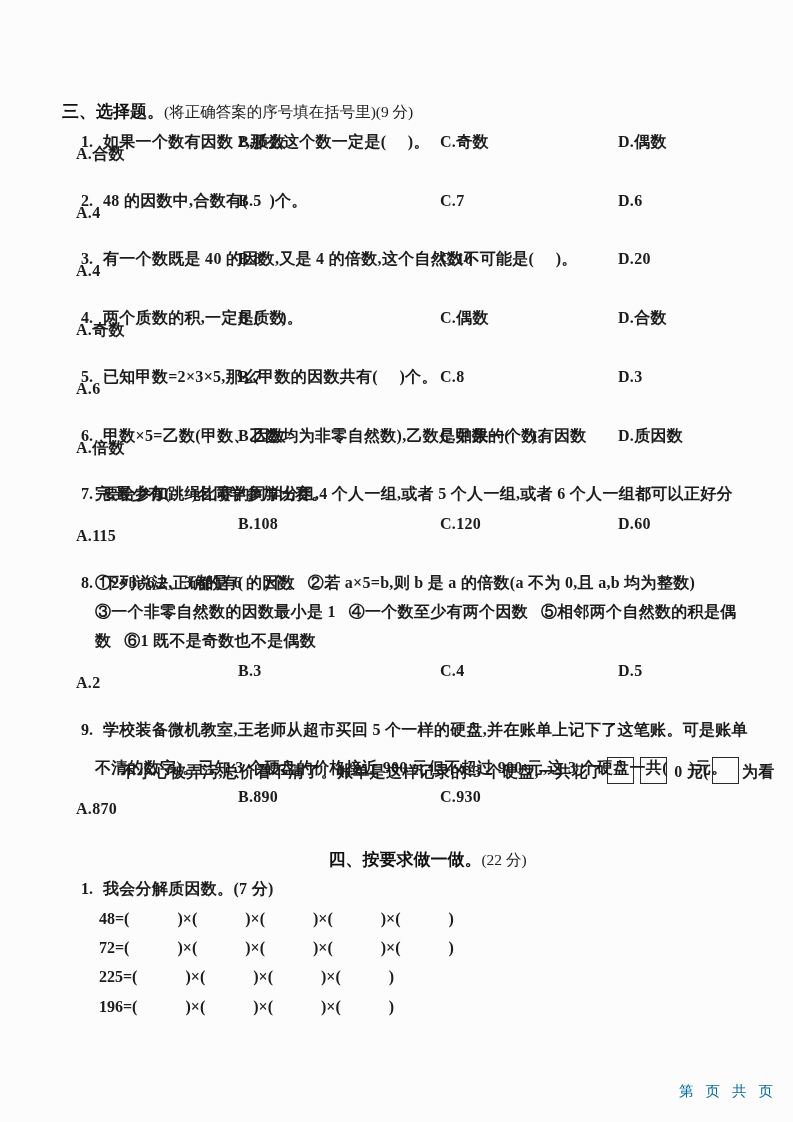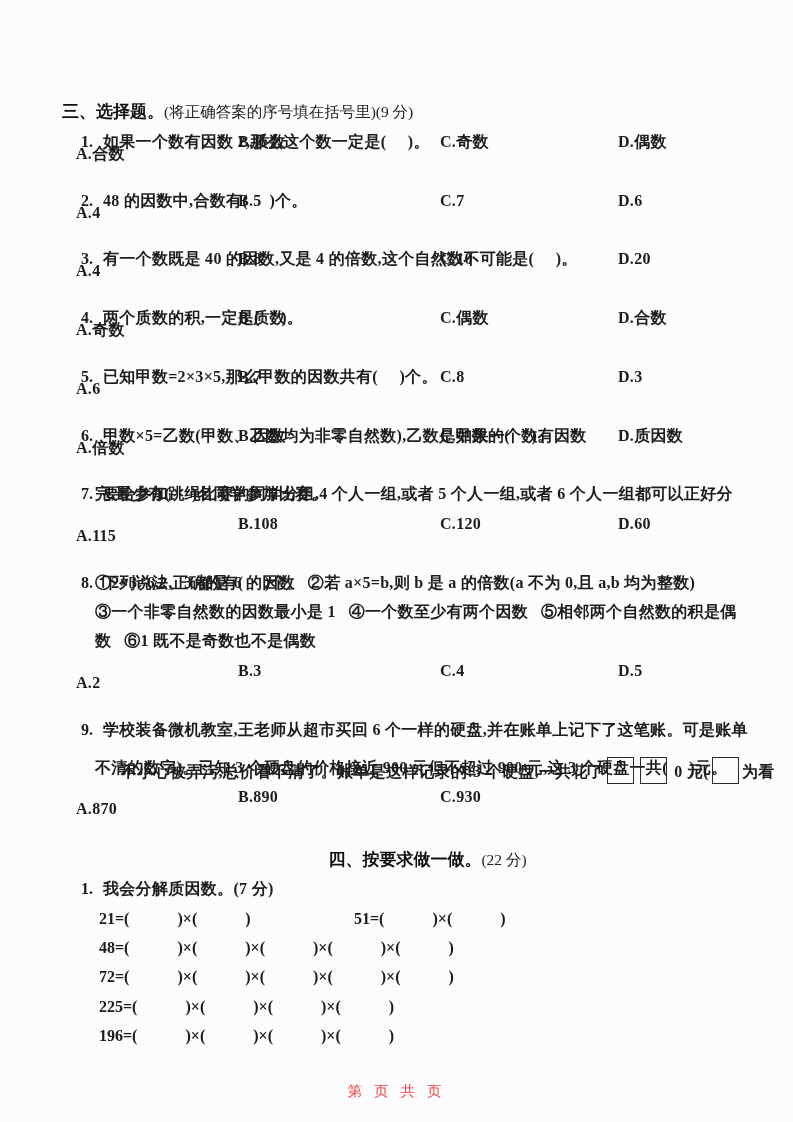--- a/index.html
+++ b/index.html
@@ -44,26 +44,26 @@
     background: #fcfcfc;
     margin: 0 3px;
     vertical-align: -7px;
   }
 
   .factor-row { padding-left: 75px; font-weight: 600; }
   .fcol1 { display: inline-block; width: 255px; }
 
   .footer {
     position: absolute;
-    top: 1082px; left: 0; right: 0;
-    text-align: center;
+    top: 1082px; left: 0; right: 16px;
+    text-align: right;
     font-family: "Liberation Sans", "DejaVu Sans", sans-serif;
     font-size: 14.5px;
     letter-spacing: 4px;
-    color: #ef4444;
+    color: #0369a1;
   }
 </style>
 </head>
 <body>
 
 <div class="page">
   <div class="content">
 
     <div class="line sec-header">
       <span class="sec-title">三、选择题。</span><span class="sec-note">(将正确答案的序号填在括号里)(9 分)</span>
@@ -123,41 +123,38 @@
       <span class="qnum">8.</span><span class="qtext">下列说法,正确的有(     )个。</span>
     </div>
     <div class="line cont">①2×3=6,2、3 都是 6 的因数   ②若 a×5=b,则 b 是 a 的倍数(a 不为 0,且 a,b 均为整数)</div>
     <div class="line cont">③一个非零自然数的因数最小是 1   ④一个数至少有两个因数   ⑤相邻两个自然数的积是偶</div>
     <div class="line cont">数   ⑥1 既不是奇数也不是偶数</div>
     <div class="line opts">
       <span class="opt opt-a">A.2</span><span class="opt opt-b">B.3</span><span class="opt opt-c">C.4</span><span class="opt">D.5</span>
     </div>
 
     <div class="line q">
-      <span class="qnum">9.</span><span class="qtext">学校装备微机教室,王老师从超市买回 6 个一样的硬盘,并在账单上记下了这笔账。可是账单</span>
+      <span class="qnum">9.</span><span class="qtext">学校装备微机教室,王老师从超市买回 5 个一样的硬盘,并在账单上记下了这笔账。可是账单</span>
     </div>
     <div class="line cont tall">
       <span class="qtext">不小心被弄污,总价看不清了。账单是这样记录的:3 个硬盘,一共花了</span><span class="blank-box"></span><span class="blank-box"></span><span class="qtext"> 0 元(</span><span class="blank-box"></span><span class="qtext">为看</span>
     </div>
     <div class="line cont">不清的数字)。已知 3 个硬盘的价格接近 900 元但不超过 900 元,这 3 个硬盘一共(     )元。</div>
     <div class="line opts">
       <span class="opt opt-a">A.870</span><span class="opt opt-b">B.890</span><span class="opt opt-c">C.930</span>
     </div>
 
     <div class="line sec-header gap-before">
       <span class="sec-title">四、按要求做一做。</span><span class="sec-note">(22 分)</span>
     </div>
 
     <div class="line q">
       <span class="qnum">1.</span><span class="qtext">我会分解质因数。(7 分)</span>
     </div>
 
-    <div class="line factor-row">
-      <span class="fcol1">21=(            )×(            )</span><span>51=(            )×(            )</span>
-    </div>
     <div class="line factor-row">
       <span>48=(            )×(            )×(            )×(            )×(            )</span>
     </div>
     <div class="line factor-row">
       <span>72=(            )×(            )×(            )×(            )×(            )</span>
     </div>
     <div class="line factor-row">
       <span>225=(            )×(            )×(            )×(            )</span>
     </div>
     <div class="line factor-row">

